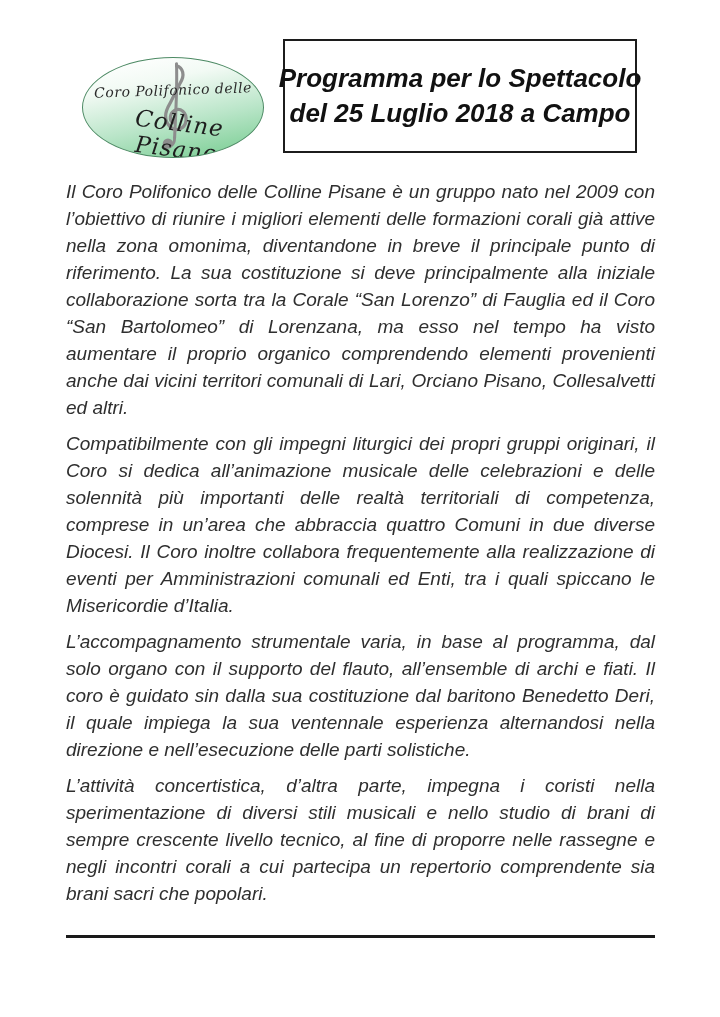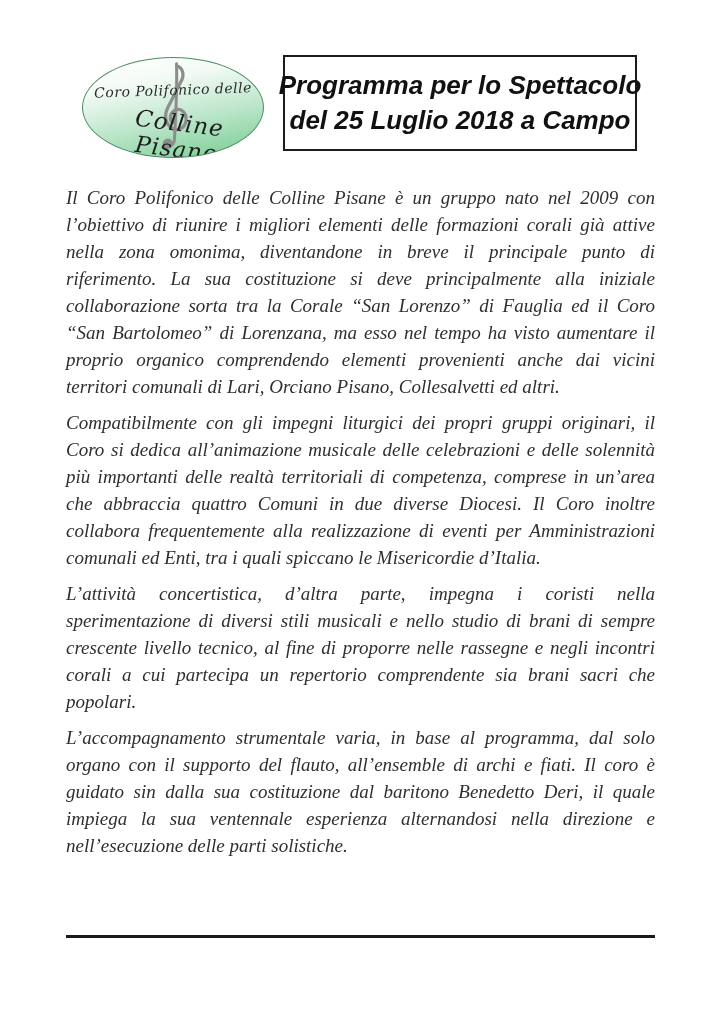--- a/index.html
+++ b/index.html
@@ -49,22 +49,22 @@
     font-family: "DejaVu Serif", serif;
     font-style: italic;
     font-size: 23px;
     letter-spacing: 1px;
     color: #1e1e1e;
     transform: rotate(7deg);
   }
 
   .title-box {
     position: absolute;
-    left: 283px; top: 55px;
-    width: 354px; height: 96px;
+    left: 283px; top: 39px;
+    width: 354px; height: 114px;
     border: 2px solid #1c1c1c;
     background: #ffffff;
     display: flex;
     flex-direction: column;
     align-items: center;
     justify-content: center;
     gap: 2px;
   }
   .title-line {
     font-family: "Liberation Sans", sans-serif;
@@ -72,23 +72,22 @@
     font-style: italic;
     font-size: 26px;
     line-height: 33px;
     color: #111111;
     white-space: nowrap;
   }
 
   
   .body-text {
     position: absolute;
-    left: 66px; top: 184px;
+    left: 66px; top: 178px;
     width: 589px;
-    font-family: Liberation Serif, serif;
   }
   .body-text p {
     font-style: italic;
     font-size: 19px;
     line-height: 27px;
     text-align: justify;
     color: #2f2f2f;
     margin-bottom: 9px;
   }
 
@@ -115,17 +114,17 @@
 </div>
 
 <div class="title-box">
   <div class="title-line">Programma per lo Spettacolo</div>
   <div class="title-line">del 25 Luglio 2018 a Campo</div>
 </div>
 
 <div class="body-text">
   <p>Il Coro Polifonico delle Colline Pisane è un gruppo nato nel 2009 con l’obiettivo di riunire i migliori elementi delle formazioni corali già attive nella zona omonima, diventandone in breve il principale punto di riferimento. La sua costituzione si deve principalmente alla iniziale collaborazione sorta tra la Corale “San Lorenzo” di Fauglia ed il Coro “San Bartolomeo” di Lorenzana, ma esso nel tempo ha visto aumentare il proprio organico comprendendo elementi provenienti anche dai vicini territori comunali di Lari, Orciano Pisano, Collesalvetti ed altri.</p>
   <p>Compatibilmente con gli impegni liturgici dei propri gruppi originari, il Coro si dedica all’animazione musicale delle celebrazioni e delle solennità più importanti delle realtà territoriali di competenza, comprese in un’area che abbraccia quattro Comuni in due diverse Diocesi. Il Coro inoltre collabora frequentemente alla realizzazione di eventi per Amministrazioni comunali ed Enti, tra i quali spiccano le Misericordie d’Italia.</p>
+  <p>L’accompagnamento strumentale varia, in base al programma, dal solo organo con il supporto del flauto, all’ensemble di archi e fiati. Il coro è guidato sin dalla sua costituzione dal baritono Benedetto Deri, il quale impiega la sua ventennale esperienza alternandosi nella direzione e nell’esecuzione delle parti solistiche.</p>
   <p>L’attività concertistica, d’altra parte, impegna i coristi nella sperimentazione di diversi stili musicali e nello studio di brani di sempre crescente livello tecnico, al fine di proporre nelle rassegne e negli incontri corali a cui partecipa un repertorio comprendente sia brani sacri che popolari.</p>
-  <p>L’accompagnamento strumentale varia, in base al programma, dal solo organo con il supporto del flauto, all’ensemble di archi e fiati. Il coro è guidato sin dalla sua costituzione dal baritono Benedetto Deri, il quale impiega la sua ventennale esperienza alternandosi nella direzione e nell’esecuzione delle parti solistiche.</p>
 </div>
 
 <div class="bottom-rule"></div>
 
 </body></html>

